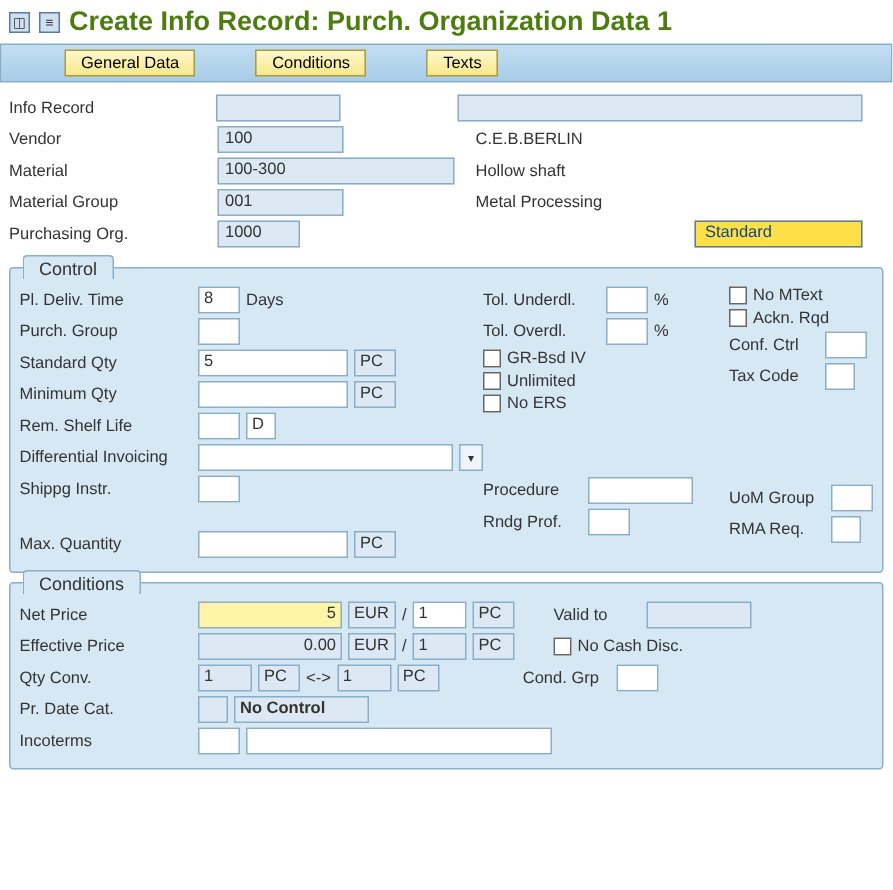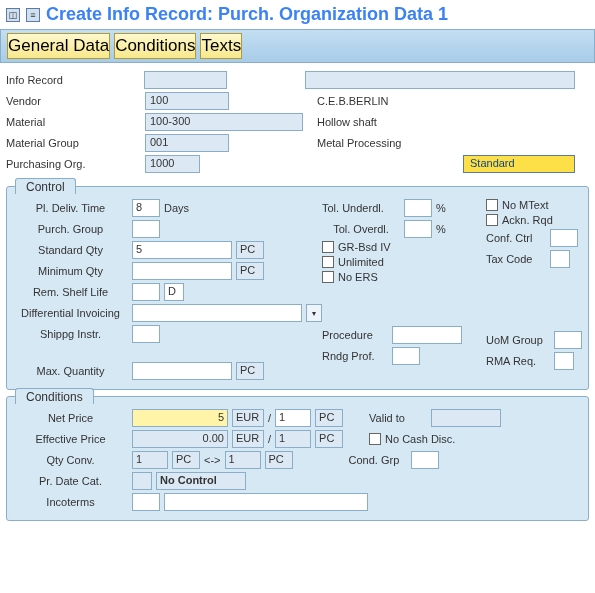--- a/index.html
+++ b/index.html
@@ -25,35 +25,36 @@
     border: 1px solid #5b7ca0;
     background: #d0e0f0;
     font-size: 9px;
     display: flex;
     align-items: center;
     justify-content: center;
   }
   .page-title {
     font-size: 18px;
     font-weight: bold;
-    color: #3b82f6;
+    color: #4d7c0f;
   }
   .tab-strip {
     background: linear-gradient(#c3def2, #a8cce8);
     border: 1px solid #8aadc8;
     padding: 3px 6px;
     display: flex;
     gap: 4px;
   }
   .tab-btn {
     background: linear-gradient(#fef8cd, #f8e88a);
     border: 1px solid #b09a3a;
-    padding: 2px 0;
-    font-size: 17px;
+    padding: 2px 10px;
+    font-size: 11px;
     cursor: pointer;
+    margin-left: 36px;
   }
   .header-area {
     padding: 8px 20px 4px 6px;
   }
   .hrow { display: flex; align-items: center; margin-bottom: 3px; gap:4px; }
   .hlabel { width: 135px; }
   .hinput {
     border: 1px solid #8aadc8;
     background: #dce9f5;
     height: 18px;
@@ -90,21 +91,21 @@
     border-radius: 3px 3px 0 0;
   }
   .panel-body {
     margin-top: 6px;
   }
   .cols { display: flex; }
   .col1 { width: 320px; }
   .col2 { width: 180px; }
   .col3 { flex: 1; }
   .frow { display:flex; align-items:center; margin-bottom:3px; gap:4px; }
-  .flabel { width: 115px; text-align: center; }
+  .flabel { width: 115px; }
   .finput {
     border: 1px solid #8aadc8;
     background: #fff;
     height: 18px;
     padding: 1px 3px;
   }
   .finput.blue { background: #dce9f5; }
   .finput.yellow { background: #fff4a8; text-align:right; }
   .finput.right { text-align:right; }
   .unit { font-size:11px; }
@@ -210,21 +211,21 @@
         </div>
       </div>
 
       <div class="col2">
         <div class="frow">
           <div style="width:78px;">Tol. Underdl.</div>
           <div class="finput small"></div>
           <div>%</div>
         </div>
         <div class="frow">
-          <div style="width:78px;text-align:center;">Tol. Overdl.</div>
+          <div style="width:78px;">Tol. Overdl.</div>
           <div class="finput small"></div>
           <div>%</div>
         </div>
         <div class="frow">
           <div class="chk"></div>
           <div>GR-Bsd IV</div>
         </div>
         <div class="frow">
           <div class="chk"></div>
           <div>Unlimited</div>

